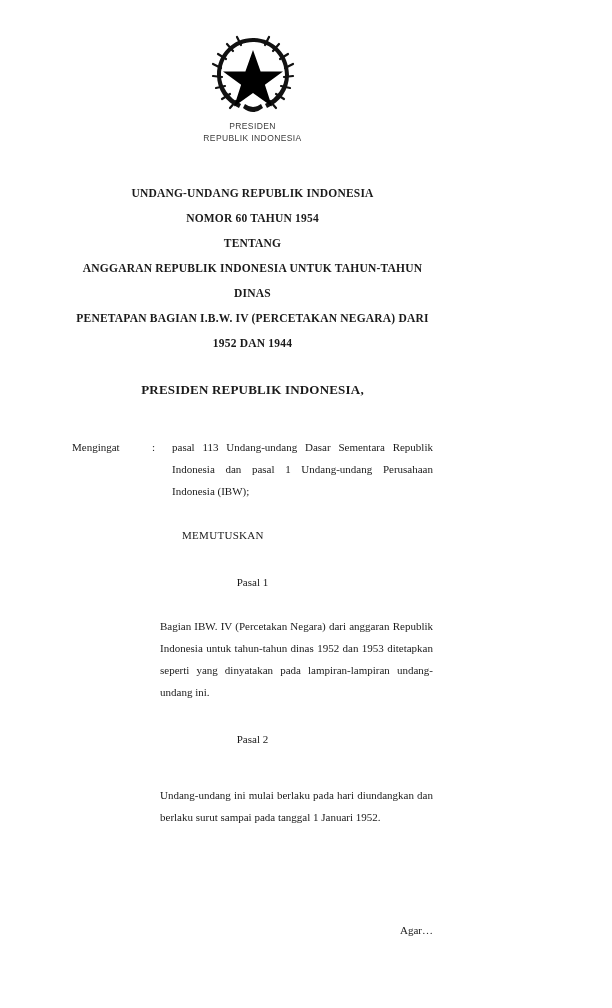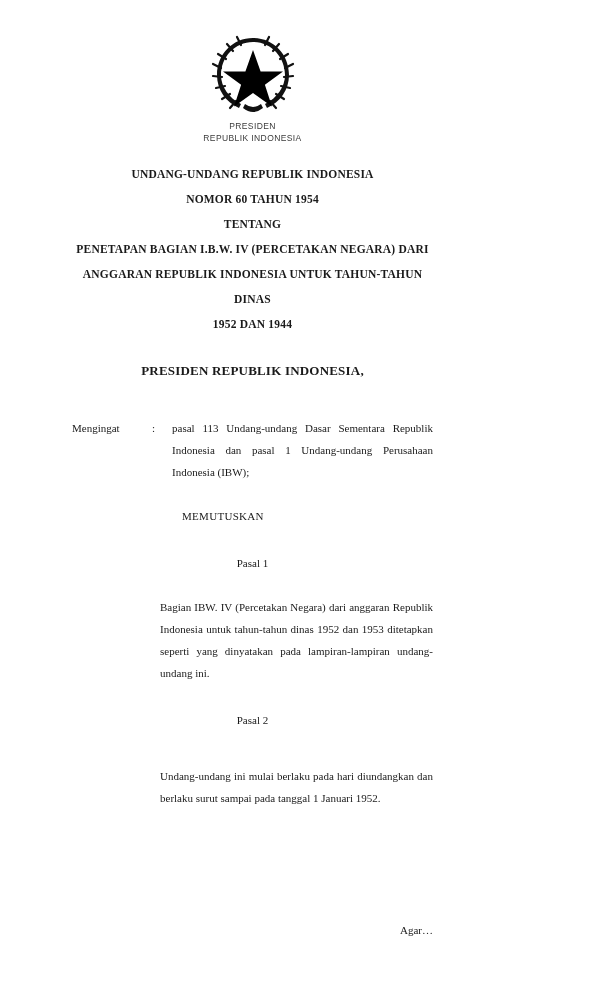--- a/index.html
+++ b/index.html
@@ -39,21 +39,21 @@
     margin-top: 4px;
     font-family: "Liberation Sans", sans-serif;
     font-size: 8.5px;
     letter-spacing: 0.4px;
     line-height: 12px;
     color: #3a3a3a;
   }
 
   
   .title-block {
-    margin-top: 18px;
+    margin-top: 37px;
     text-align: center;
     font-weight: bold;
     font-size: 11.5px;
     line-height: 25px;
     letter-spacing: 0.2px;
   }
   .title-block .line { display: block; }
 
   .institution {
     margin-top: 26px;
@@ -166,22 +166,22 @@
     <div class="emblem-caption">
       <div>PRESIDEN</div>
       <div>REPUBLIK INDONESIA</div>
     </div>
   </div>
 
   <div class="title-block">
     <span class="line">UNDANG-UNDANG REPUBLIK INDONESIA</span>
     <span class="line">NOMOR 60 TAHUN 1954</span>
     <span class="line">TENTANG</span>
+    <span class="line">ANGGARAN REPUBLIK INDONESIA UNTUK TAHUN-TAHUN DINAS</span>
     <span class="line">PENETAPAN BAGIAN I.B.W. IV (PERCETAKAN NEGARA) DARI</span>
-    <span class="line">ANGGARAN REPUBLIK INDONESIA UNTUK TAHUN-TAHUN DINAS</span>
     <span class="line">1952 DAN 1944</span>
   </div>
 
   <div class="institution">PRESIDEN REPUBLIK INDONESIA,</div>
 
   <div class="clause">
     <div class="clause-label">Mengingat</div>
     <div class="clause-colon">:</div>
     <div class="clause-text">pasal 113 Undang-undang Dasar Sementara Republik Indonesia dan pasal 1 Undang-undang Perusahaan Indonesia (IBW);</div>
   </div>

